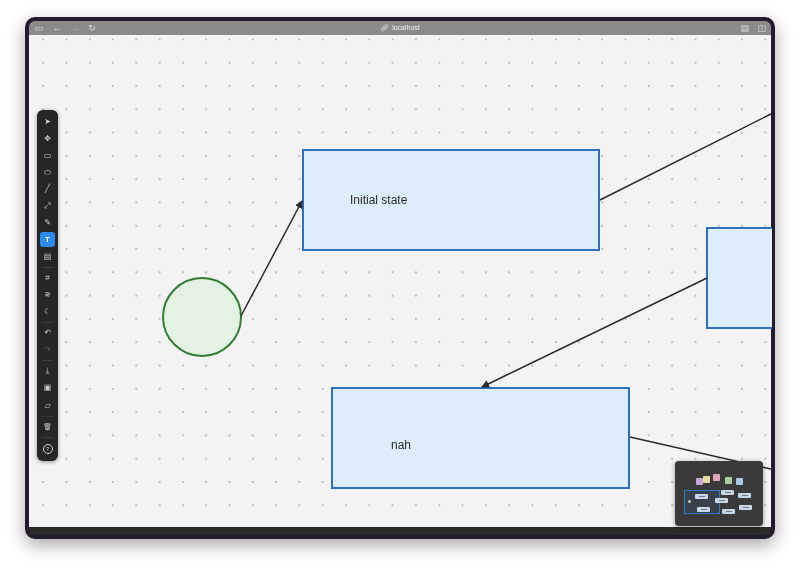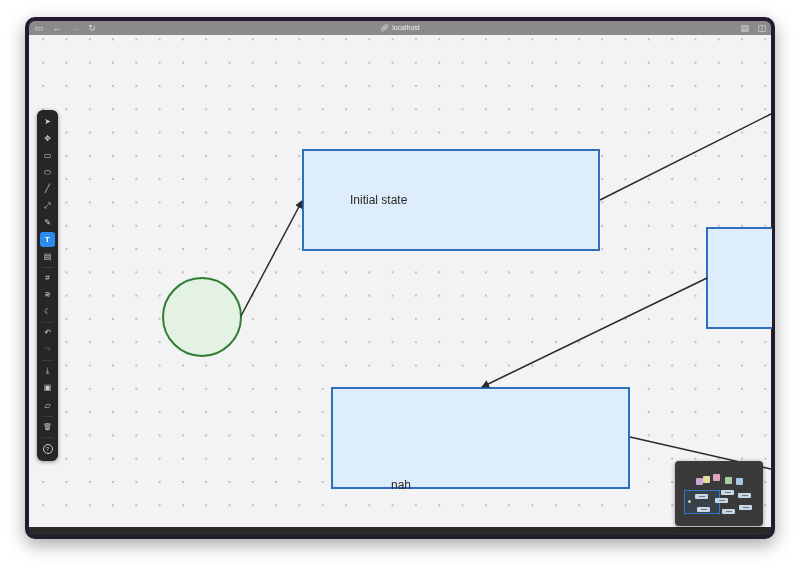--- a/index.html
+++ b/index.html
@@ -44,21 +44,21 @@
     <span class="tb-icon" style="left:727px;">◫</span>
   </div>
   <div class="canvas"></div>
   <div class="bottombar"></div>
 </div>
 
 <div class="shape-rect" style="left:302px; top:149px; width:298px; height:102px;"></div>
 <div class="shape-text" style="left:350px; top:193px;">Initial state</div>
 
 <div class="shape-rect" style="left:331px; top:387px; width:299px; height:102px;"></div>
-<div class="shape-text" style="left:391px; top:438px;margin-top:40px;">nah</div>
+<div class="shape-text" style="left:391px; top:438px;">nah</div>
 
 <div class="shape-rect" style="left:706px; top:227px; width:66px; height:102px; border-right:none;"></div>
 
 <div class="shape-circle" style="left:162px; top:277px; width:80px; height:80px;"></div>
 
 <svg class="edges" viewBox="0 0 800 572">
   <defs>
     <marker id="arr" markerWidth="8" markerHeight="8" refX="7" refY="4" orient="auto" markerUnits="userSpaceOnUse">
       <path d="M0,0 L8,4 L0,8 z" fill="#2a2a2a"></path>
     </marker>

